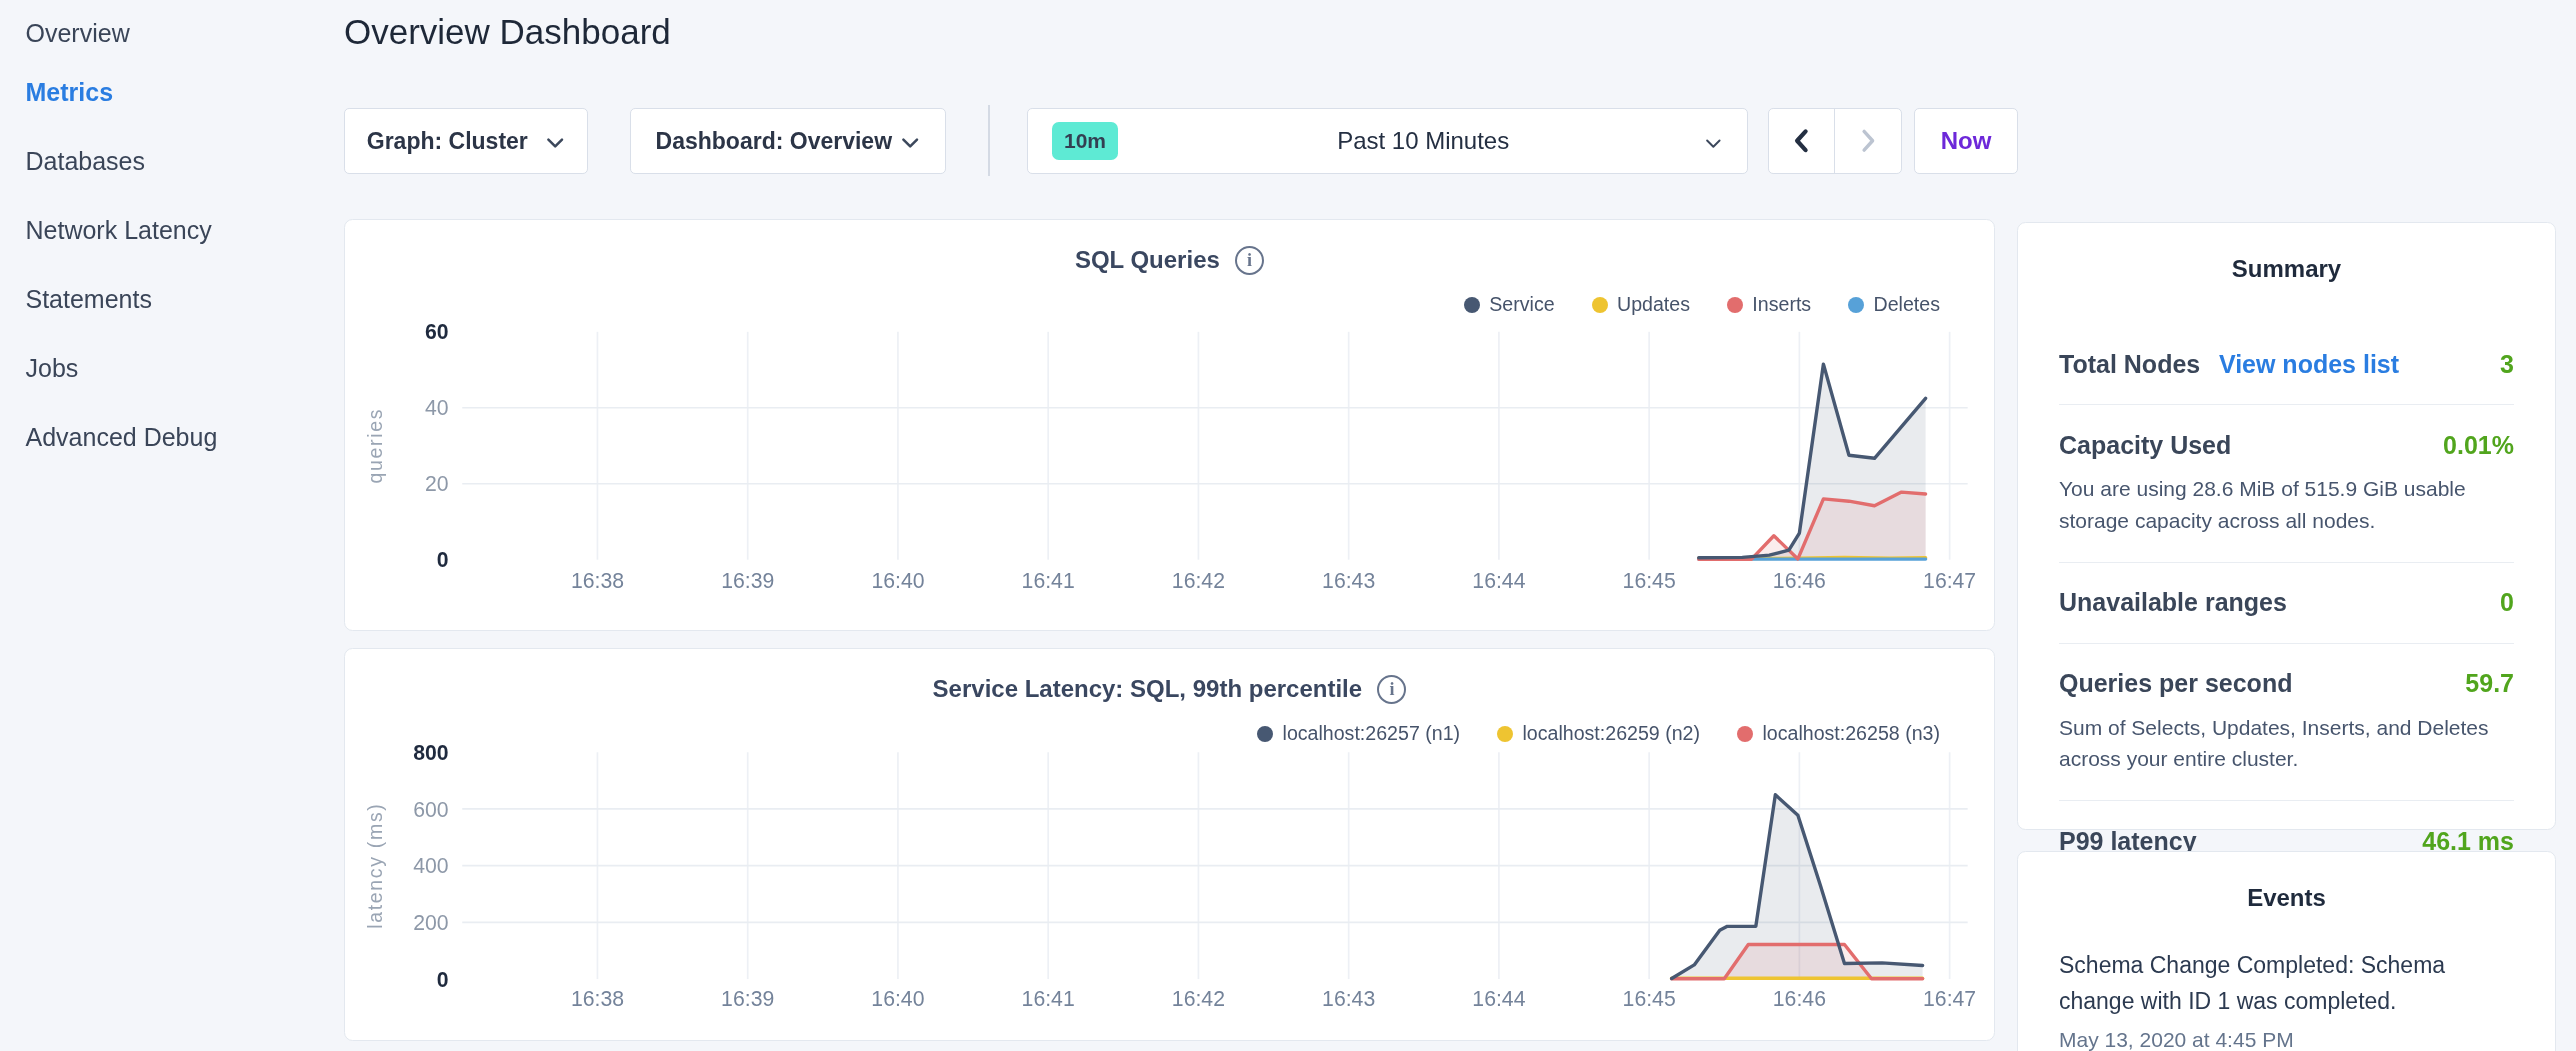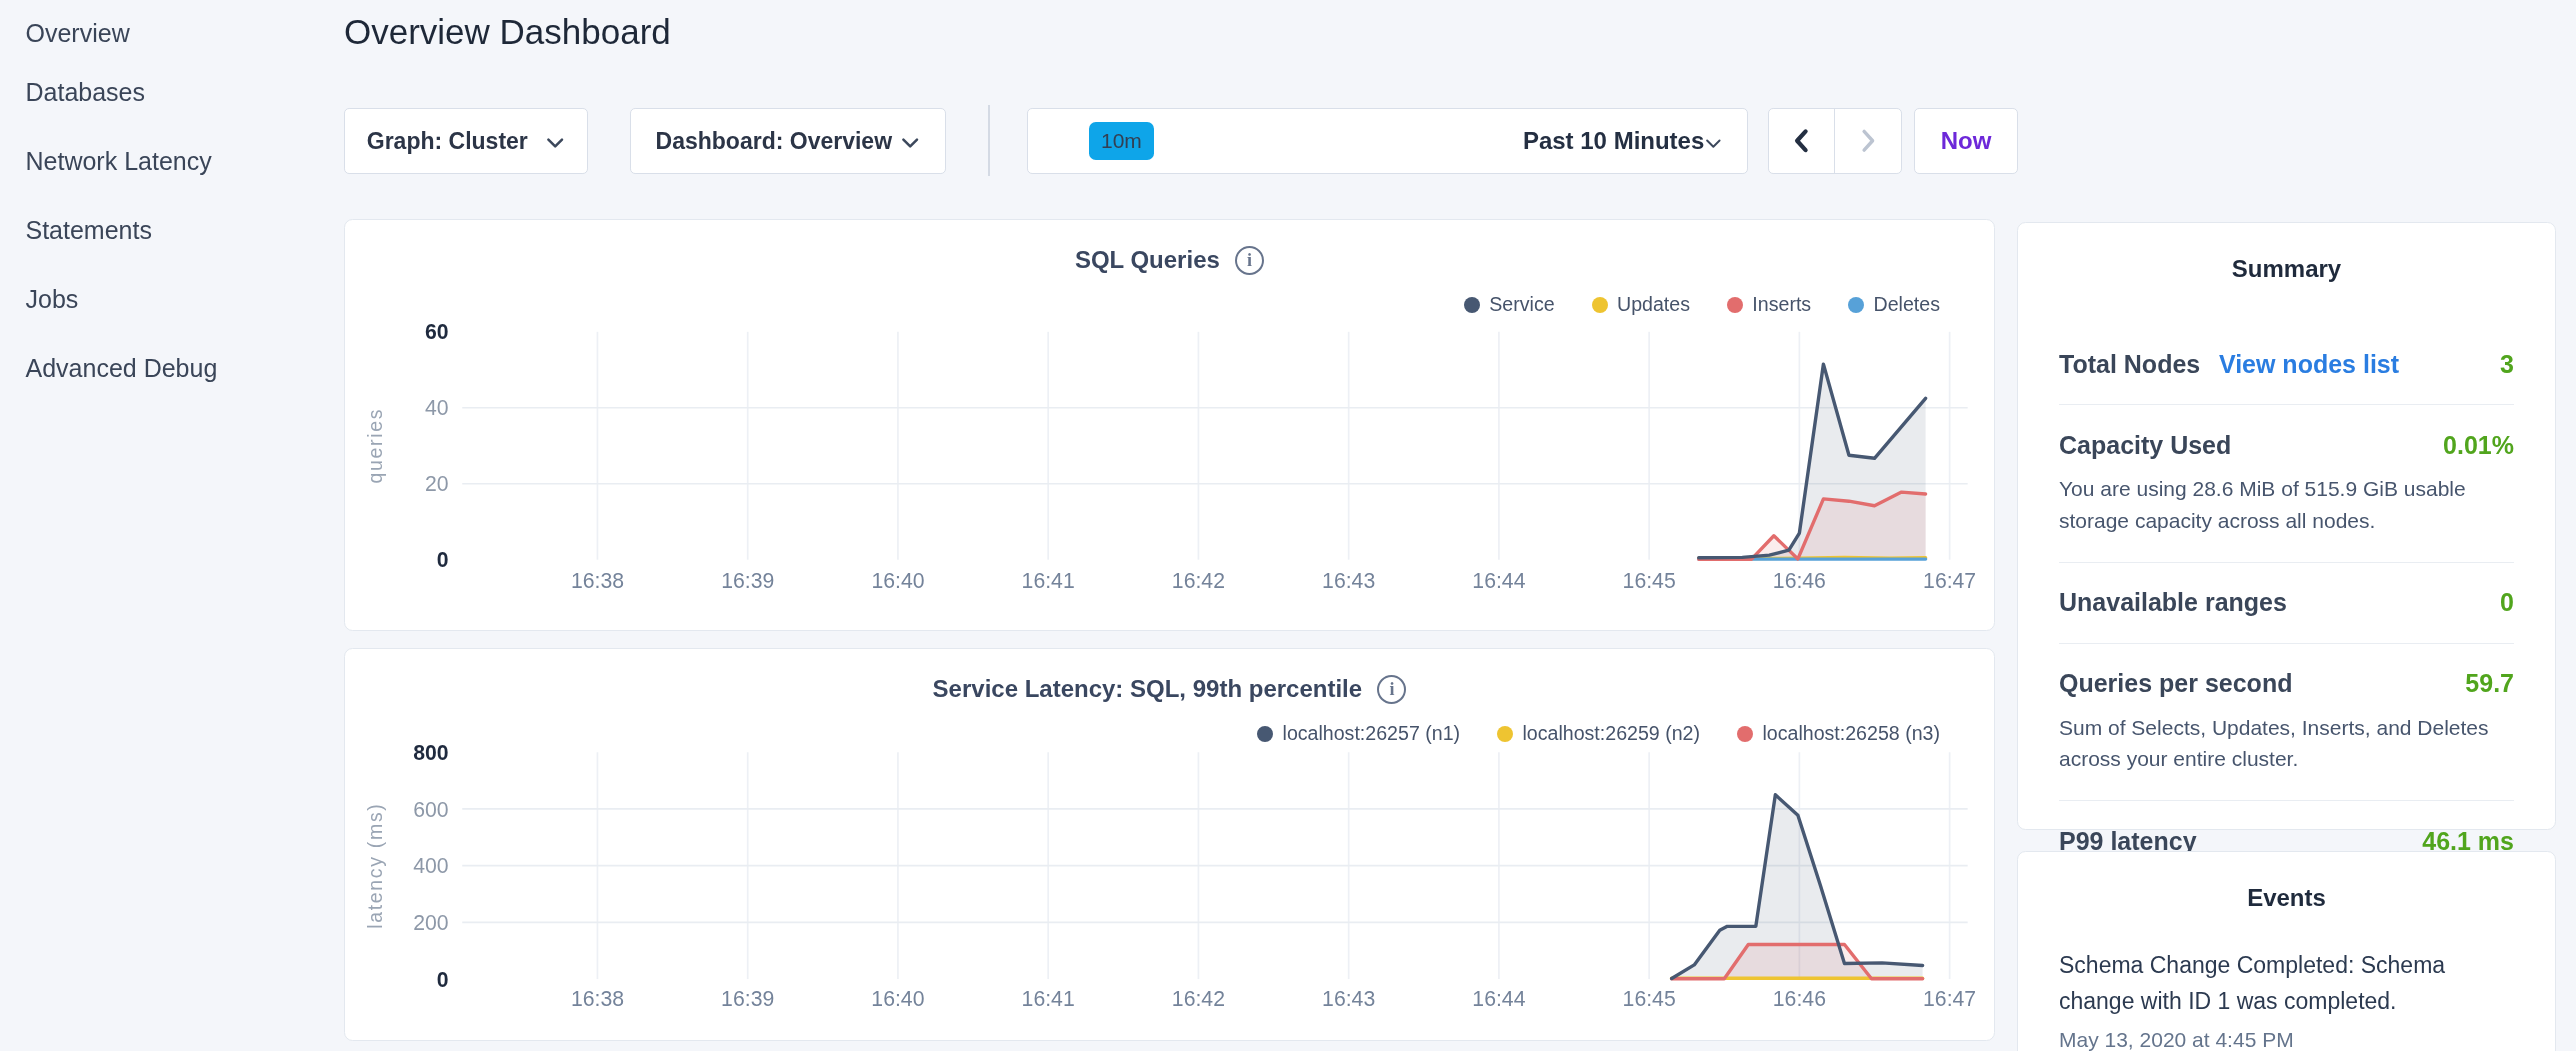--- a/index.html
+++ b/index.html
@@ -20,23 +20,23 @@
 
   .controls{position:absolute;left:0;top:108px;width:1701px;height:66px;}
   .ctl{position:absolute;top:0;height:66px;background:#fff;border:1.7px solid #d9dfe9;
        border-radius:5.1px;display:flex;align-items:center;justify-content:center;
        font-size:23px;font-weight:700;color:#2c3547;cursor:pointer;}
   .dd-graph{left:0;width:244px;gap:17px;}
   .dd-dash{left:286px;width:316px;gap:8px;}
   .chev{color:#3c485c;margin-top:3.4px;}
   .vdivider{position:absolute;left:644px;top:-3.4px;width:1.7px;height:71px;background:#d4dae4;}
   .time-select{left:683px;width:721px;justify-content:flex-start;padding:0 24px;}
-  .tw-badge{background:#0ea5e9;border-radius:6.8px;padding:6.8px 12px;font-size:21px;font-weight:400;
-            color:#333f52;margin-right:24px;margin-left:37px;}
-  .tw-label{font-size:24px;font-weight:700;color:#242f42;flex:1;text-align:right;}
+  .tw-badge{background:#5eead4;border-radius:6.8px;padding:6.8px 12px;font-size:21px;font-weight:700;
+            color:#333f52;margin-right:24px;}
+  .tw-label{font-size:24px;font-weight:400;color:#242f42;flex:1;text-align:center;}
   .pager{left:1424px;width:134px;padding:0;overflow:hidden;}
   .pager-half{width:50%;height:100%;display:flex;align-items:center;justify-content:center;cursor:pointer;}
   .pager-half.prev{border-right:1.7px solid #d9dfe9;color:#242f42;}
   .pager-half.next{color:#bcc4d1;cursor:default;}
   .now-btn{left:1570px;width:104px;color:#6d28d9;font-size:24px;cursor:default;}
 
   
   .card{position:absolute;background:#fff;border:1.7px solid #e3e8ef;border-radius:8.5px;}
   .chart-card1{left:0;top:219px;width:1651px;height:412px;}
   .chart-card2{left:0;top:648px;width:1651px;height:393px;}
@@ -71,20 +71,21 @@
   .event-msg{margin-top:36px;font-size:23px;line-height:1.55;color:#2c3a50;}
   .event-time{margin-top:8.5px;font-size:21px;color:#64748c;}
 </style>
 </head>
 <body>
 
 <div class="page">
 
   <nav class="sidebar">
     <div class="nav-item">Overview</div>
+    <div class="nav-item active">Metrics</div>
     <div class="nav-item">Databases</div>
     <div class="nav-item">Network Latency</div>
     <div class="nav-item">Statements</div>
     <div class="nav-item">Jobs</div>
     <div class="nav-item">Advanced Debug</div>
   </nav>
 
   <main class="main">
     <h1 class="page-title">Overview Dashboard</h1>
 

